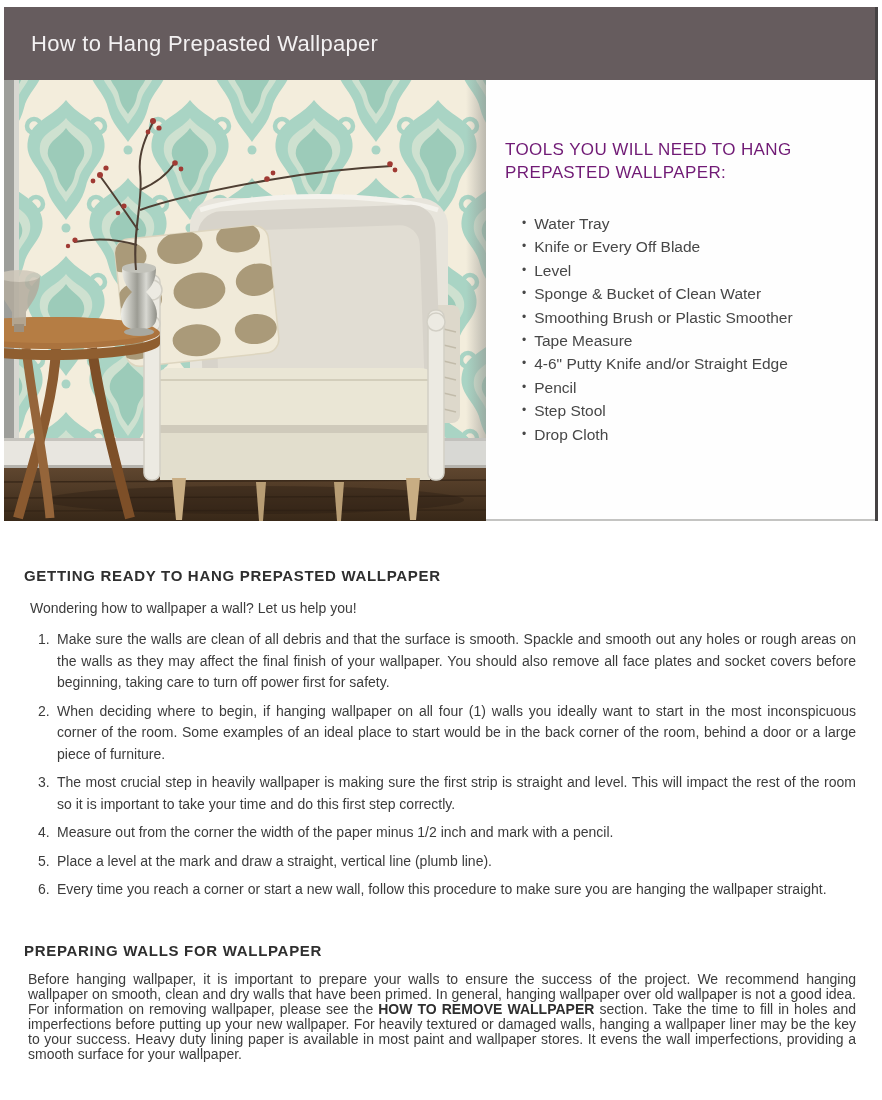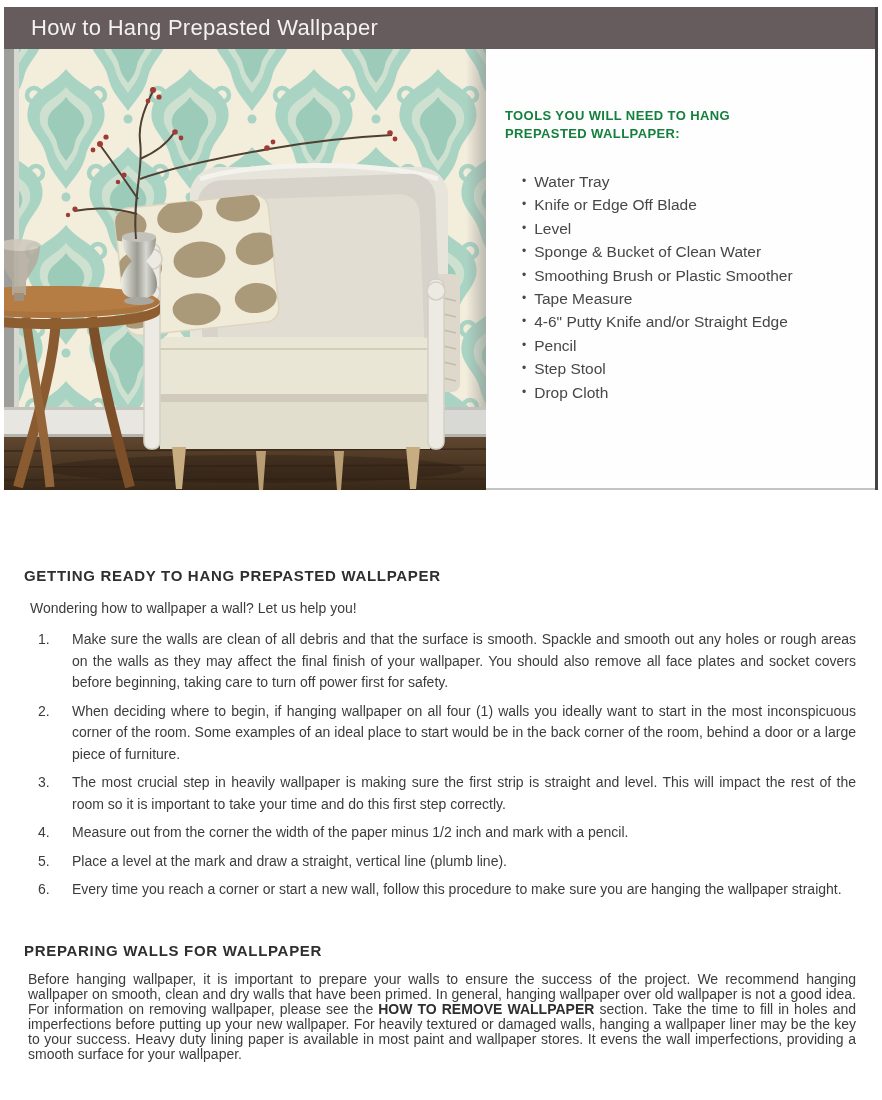--- a/index.html
+++ b/index.html
@@ -2,43 +2,43 @@
 <html><head>
 <meta charset="utf-8">
 <style>
   html,body { margin:0; padding:0; }
   body {
     width:882px; height:1100px; background:#ffffff; position:relative;
     font-family:"Liberation Sans","DejaVu Sans",sans-serif; color:#383838;
     -webkit-font-smoothing:antialiased;
   }
   .top-block { position:absolute; top:7px; left:4px; width:871px; border-right:3px solid #454243; }
-  .header-bar { height:42px; background:#665c5e; display:flex; align-items:center; padding-left:27px; }
+  .header-bar { height:73px; background:#665c5e; display:flex; align-items:center; padding-left:27px; }
   .header-bar h1 { font-size:22px; font-weight:500; color:#f3f1f2; letter-spacing:0.3px; margin:0; }
   .hero-row { display:flex; height:441px; }
   .photo { width:482px; height:441px; flex:0 0 auto; overflow:hidden; }
   .photo svg { display:block; }
   .tools {
     flex:1; background:#fefefe; border-bottom:2px solid #c4c4c2;
     padding:58px 8px 0 19px; box-sizing:border-box;
   }
-  .tools h2 { margin:0 0 27px 0; font-size:13px; font-weight:700; color:#15803d; letter-spacing:0.4px; line-height:1.38; }
+  .tools h2 { margin:0 0 27px 0; font-size:17px; font-weight:400; color:#701a75; letter-spacing:0.4px; line-height:1.38; }
   .tools ul { list-style:none; margin:0; padding:0 0 0 17px; }
   .tools li { font-size:15.5px; line-height:23.4px; color:#474747; display:flex; }
   .bullet { margin-right:8px; font-size:12px; line-height:23.4px; color:#474747; }
 
   .section { padding:0 26px 0 24px; position:absolute; left:0; right:0; }
   .getting-ready { top:567px; }
   .section-heading { font-size:15px; font-weight:700; letter-spacing:0.7px; color:#2f2f2f; margin:0; }
   .intro { margin:16px 0 0 6px; font-size:14px; color:#3c3c3c; }
   ol.steps { list-style:none; counter-reset:step; margin:13px 0 0 14px; padding:0; }
   ol.steps li { counter-increment:step; display:flex; font-size:14px; line-height:21.5px; margin-bottom:7px; color:#3c3c3c; }
   ol.steps .num { flex:0 0 19px; }
   ol.steps .num::before { content:counter(step) "."; }
-  ol.steps .step-text { flex:1; text-align:justify;margin-left:15px; }
+  ol.steps .step-text { flex:1; text-align:justify; }
   .preparing { top:942px; }
   .preparing p { margin:13px 0 0 4px; font-size:14px; line-height:15px; text-align:justify; color:#3c3c3c; }
   .preparing p b { font-weight:700; color:#2e2e2e; }
 </style>
 </head>
 <body>
 
 <div class="top-block">
   <header class="header-bar">
     <h1>How to Hang Prepasted Wallpaper</h1>
@@ -201,21 +201,21 @@
 
     <aside class="tools">
       <h2><span>TOOLS YOU WILL NEED TO HANG</span><br><span>PREPASTED WALLPAPER:</span></h2>
       <ul>
         <li>
             <span class="bullet">•</span>
             <span>Water Tray</span>
           </li>
         <li>
             <span class="bullet">•</span>
-            <span>Knife or Edge Off Blade</span>
+            <span>Knife or Every Off Blade</span>
           </li>
         <li>
             <span class="bullet">•</span>
             <span>Level</span>
           </li>
         <li>
             <span class="bullet">•</span>
             <span>Sponge &amp; Bucket of Clean Water</span>
           </li>
         <li>

